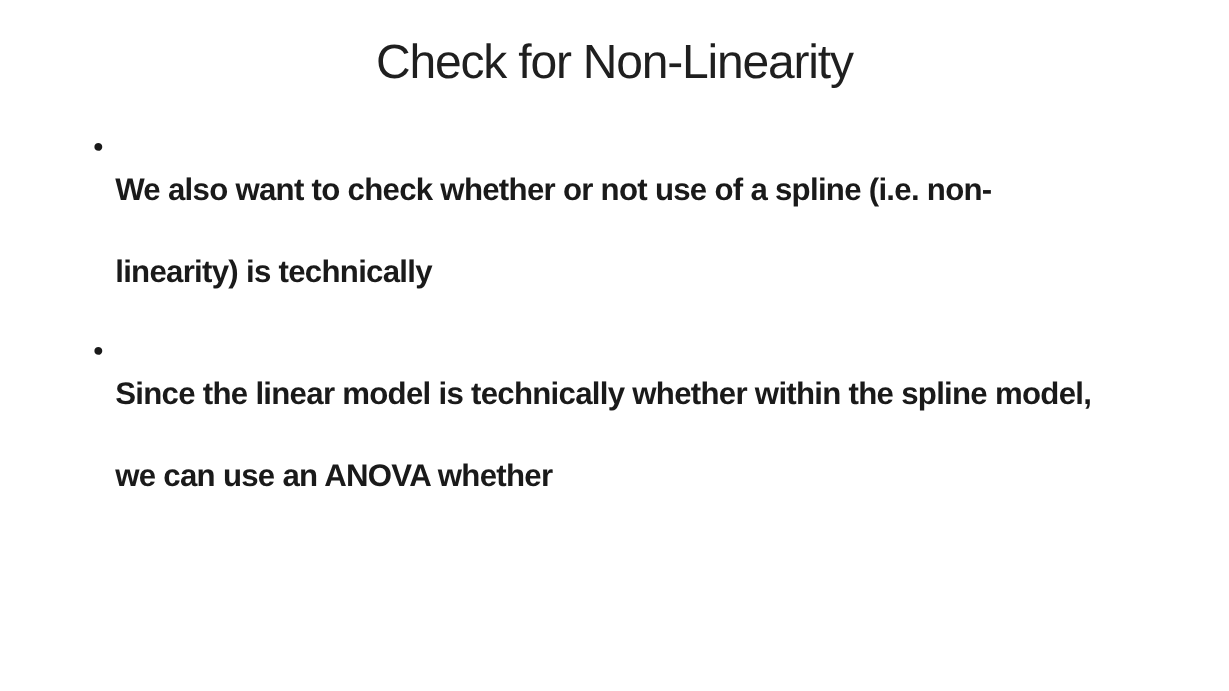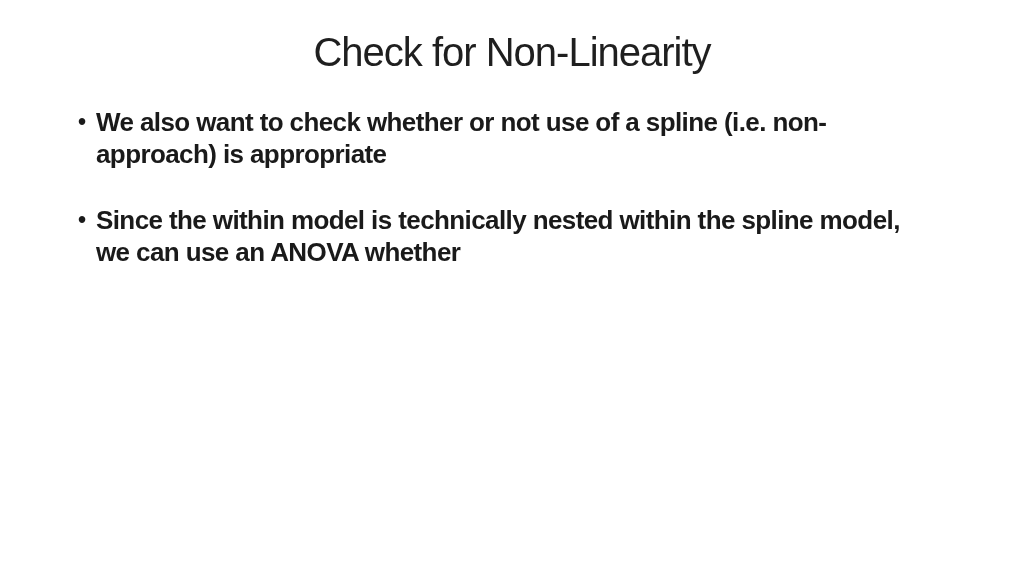--- a/index.html
+++ b/index.html
@@ -53,41 +53,42 @@
   .bullet-text {
     flex: 1 1 auto;
   }
   .bullet-line {
     font-size: 26px;
     line-height: 32px;
     font-weight: 700;
     letter-spacing: -0.6px;
     color: #1a1a1a;
     white-space: nowrap;
+    margin-top: 36px;
   }
 </style>
 </head>
 <body>
 
 <div class="slide">
 
   <h1 class="slide-title">Check for Non-Linearity</h1>
 
   <div class="bullets">
 
     <div class="bullet-item">
       <span class="bullet-marker">•</span>
       <div class="bullet-text">
         <div class="bullet-line">We also want to check whether or not use of a spline (i.e. non-</div>
-        <div class="bullet-line">approach) is appropriate</div>
+        <div class="bullet-line">linearity) is technically</div>
       </div>
     </div>
 
     <div class="bullet-item">
       <span class="bullet-marker">•</span>
       <div class="bullet-text">
-        <div class="bullet-line">Since the within model is technically nested within the spline model,</div>
+        <div class="bullet-line">Since the linear model is technically whether within the spline model,</div>
         <div class="bullet-line">we can use an ANOVA whether</div>
       </div>
     </div>
 
   </div>
 </div>
 
 </body></html>

